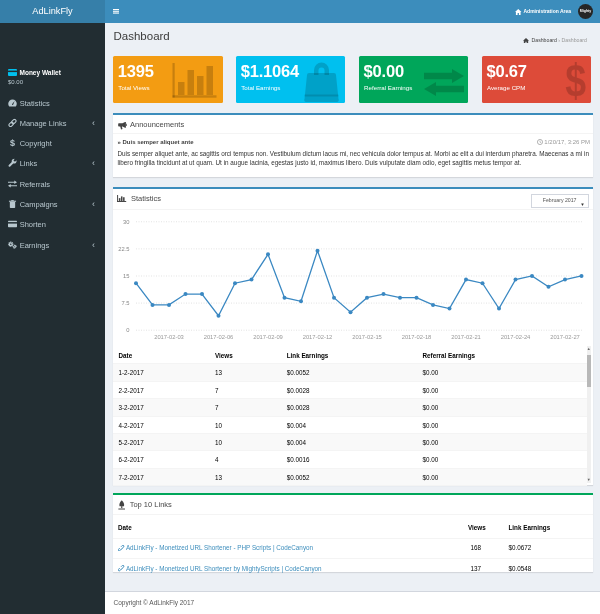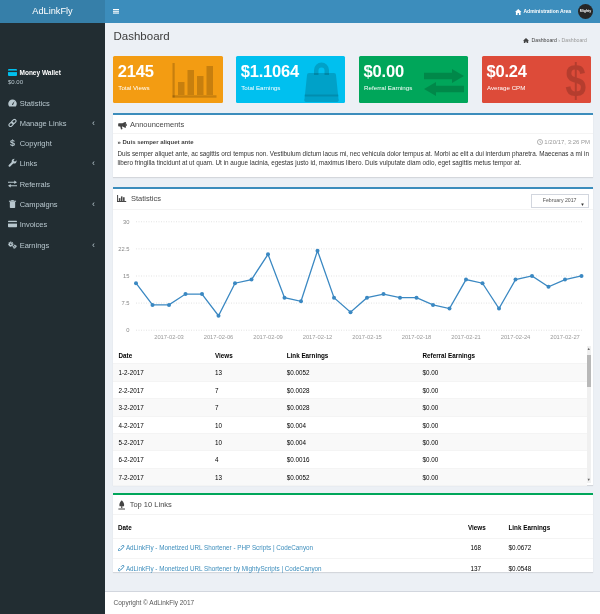--- a/index.html
+++ b/index.html
@@ -118,21 +118,21 @@
           </g>
         </svg>
       <span class="txt">Campaigns</span>
         <span class="chev">‹</span>
     </div>
     <div class="menu-item">
       <svg class="ic" width="9" height="7" viewBox="0 0 9 7">
           <rect x="0" y="0" width="9" height="7" rx="1" fill="#b8c7ce"></rect>
           <rect x="0" y="1.6" width="9" height="1.5" fill="#222d32"></rect>
         </svg>
-      <span class="txt">Invoices</span>
+      <span class="txt">Shorten</span>
     </div>
     <div class="menu-item">
       <svg class="ic" width="10" height="8" viewBox="0 0 10 8">
           <g fill="#b8c7ce">
             <g transform="translate(3.1,3.1)">
               <circle cx="0" cy="0" r="2"></circle>
               <g>
                 <rect x="-0.6" y="-3" width="1.2" height="6"></rect>
                 <rect x="-3" y="-0.6" width="6" height="1.2"></rect>
                 <rect x="-0.6" y="-3" width="1.2" height="6" transform="rotate(45)"></rect>
@@ -158,21 +158,21 @@
 </div>
 
 <div class="abs content"></div>
 <div class="abs page-title">Dashboard</div>
 <svg class="abs" style="left:522.5px; top:37.5px;" width="6" height="5.5" viewBox="0 0 10 9">
     <path d="M5 0 L10 4.5 L8.6 4.5 L8.6 9 L6 9 L6 6 L4 6 L4 9 L1.4 9 L1.4 4.5 L0 4.5 Z" fill="#444"></path>
   </svg>
 <div class="abs crumb" style="left:531.5px;"><span style="color:#444;">Dashboard</span> <span style="color:#999;">›</span> <span style="color:#999;">Dashboard</span></div>
 
 <div class="abs sbox" style="left:113.3px; background:#f39c12;">
-  <div class="num">2145</div>
+  <div class="num">1395</div>
     <div class="lbl">Total Views</div>
   <svg class="abs" style="right:5.5px; top:7px;" width="46" height="35" viewBox="0 0 46 35">
       <g fill="rgba(0,0,0,0.18)">
         <rect x="7" y="19" width="6.5" height="13"></rect>
         <rect x="16.5" y="7" width="6.5" height="25"></rect>
         <rect x="26" y="13" width="6.5" height="19"></rect>
         <rect x="35.5" y="3" width="6.5" height="29"></rect>
         <rect x="1.5" y="0" width="2.2" height="34.5"></rect>
         <rect x="1.5" y="32.3" width="44" height="2.4"></rect>
       </g>
@@ -193,21 +193,21 @@
   <div class="num">$0.00</div>
     <div class="lbl">Referral Earnings</div>
   <svg class="abs" style="right:4px; top:13px;" width="40" height="27" viewBox="0 0 40 27">
       <g fill="rgba(0,0,0,0.18)">
         <path d="M0 3.8 L28 3.8 L28 0 L40 7 L28 14 L28 10.2 L0 10.2 Z"></path>
         <path d="M40 16.8 L12 16.8 L12 13 L0 20 L12 27 L12 23.2 L40 23.2 Z"></path>
       </g>
     </svg>
 </div>
 <div class="abs sbox" style="left:482px; background:#dd4b39;">
-  <div class="num">$0.24</div>
+  <div class="num">$0.67</div>
     <div class="lbl">Average CPM</div>
   <div class="abs" style="right:5px; top:-3px; font-size:47px; font-weight:bold; color:rgba(0,0,0,0.18); transform:scaleX(0.8); transform-origin:right;">$</div>
 </div>
 
 <div class="panel" style="top:112.5px; height:64.8px; border-top:2px solid #3c8dbc;">
   <svg class="abs" style="left:4.7px; top:7px;" width="9.5" height="8" viewBox="0 0 16 14">
       <path d="M12 0 L13.5 0 L13.5 10 L12 10 L7.5 7.8 L6.5 7.8 L7.6 12.4 L5 13.2 L3.6 7.8 L1 7.8 L0 6.8 L0 3.2 L1 2.2 L7.5 2.2 Z M14.2 3 L16 3 L16 7 L14.2 7 Z" fill="#444"></path>
     </svg>
   <div class="phd-txt" style="left:17px; top:5px;">Announcements</div>
   <div class="pdiv" style="top:18px;"></div>

